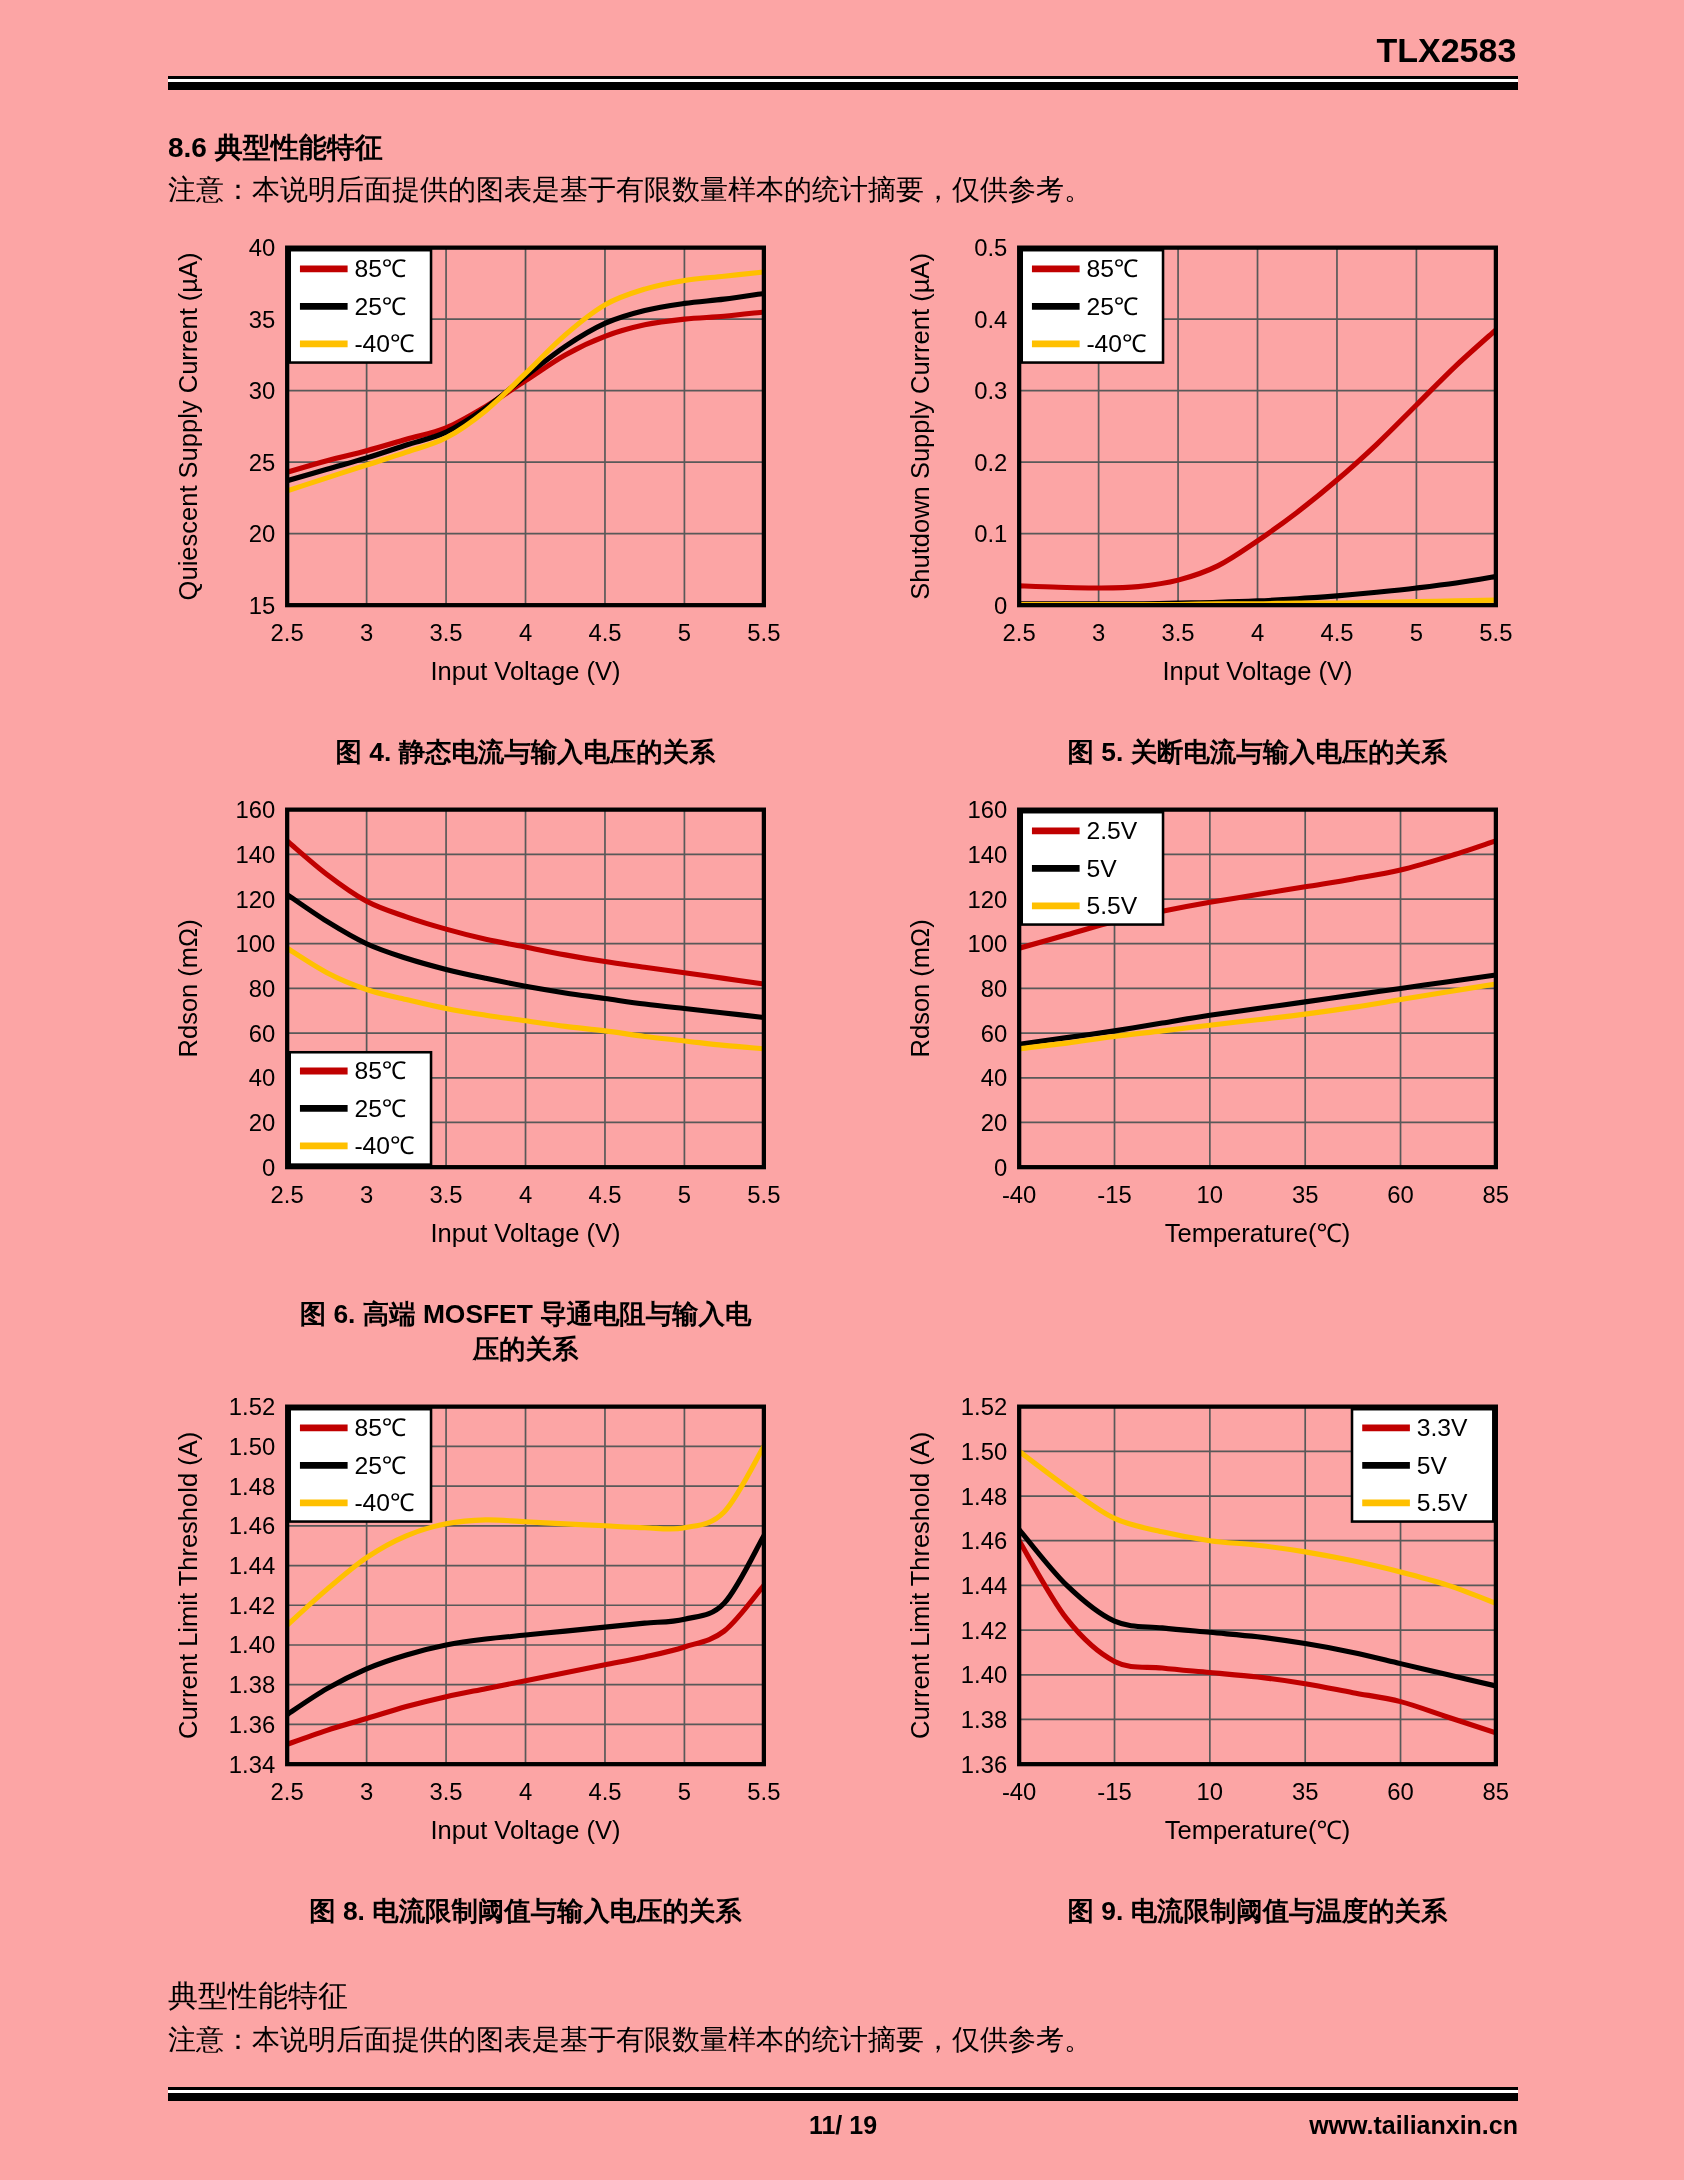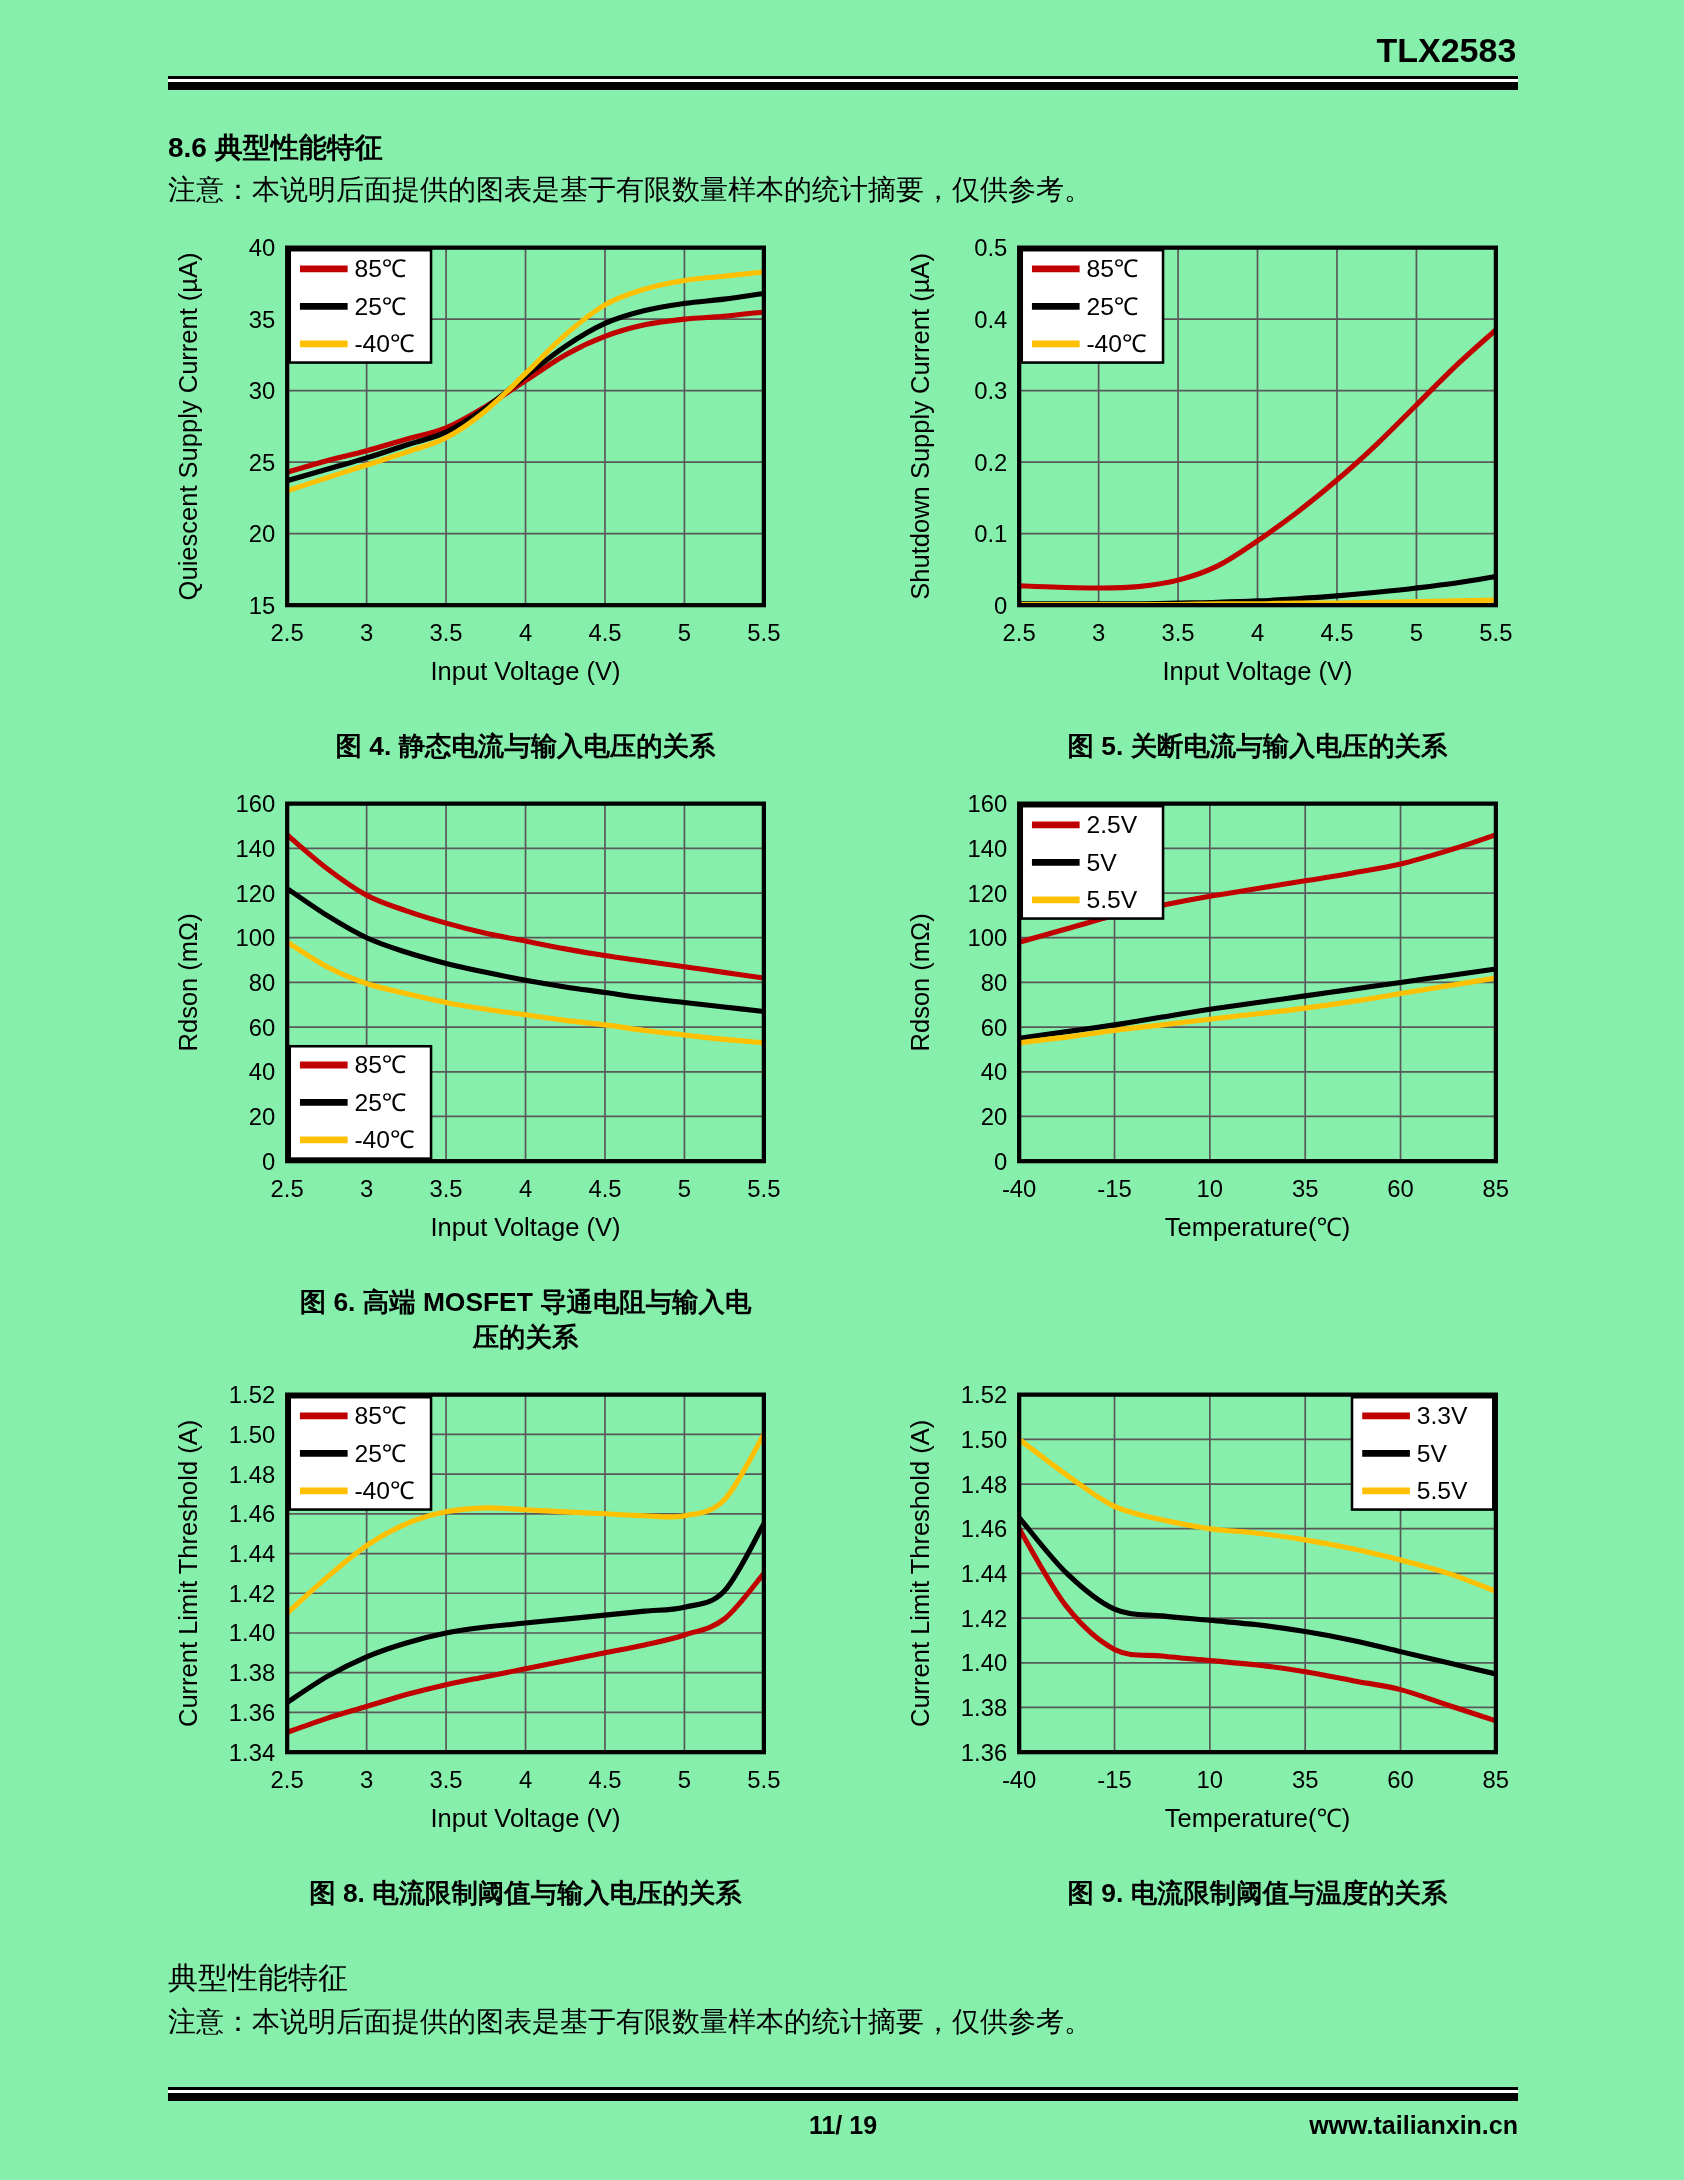--- a/index.html
+++ b/index.html
@@ -1,35 +1,35 @@
 <!DOCTYPE html>
 <html style="font-size:13.6px"><head>
 <meta charset="utf-8">
 <style>
   html,body{margin:0;padding:0;background:#fff;}
   .page{
     width:1685px;height:2181px;box-sizing:border-box;
     padding:32px 167px 41px 168px;
     display:flex;flex-direction:column;
-    background:#86efac;color:#000;
+    background:#fca5a5;color:#000;
     font-family:"Liberation Sans",sans-serif;
     overflow:hidden;
   }
   .doc-title{text-align:right;font-size:34px;font-weight:bold;line-height:1.1;padding-right:1.7px;}
   .rule{margin-top:6.8px;}
   .rule-thin{height:2.6px;background:#000;}
   .rule-gap{height:3.4px;background:#fff;}
   .rule-thick{height:7.7px;background:#000;}
   .section-title{font-size:28px;font-weight:bold;margin:39px 0 0 0;}
   .section-note{font-size:28px;margin:4px 0 0 0;}
   .charts-grid{display:flex;flex-wrap:wrap;justify-content:space-between;margin-top:25.6px;width:100%;}
   .figure{width:618px;margin-bottom:25.6px;}
   .figure svg{display:block;}
   svg text{font-family:"Liberation Sans",sans-serif;fill:#000;}
-  .caption{font-size:26.4px;font-weight:bold;text-align:center;margin-top:14px;margin-left:119px;width:477px;}
+  .caption{font-size:26.4px;font-weight:bold;text-align:center;margin-top:20px;margin-left:119px;width:477px;}
   .bottom-title{font-family:"DejaVu Serif","Liberation Serif",serif;font-size:30px;font-weight:normal;margin:22px 0 0 0;}
   footer{margin-top:auto;}
   .footer-row{position:relative;margin-top:10.2px;font-weight:bold;font-size:25px;}
   .page-num{display:block;text-align:center;}
   .site{position:absolute;right:0;top:0;}
 </style>
 </head>
 <body>
 
 <div class="page">

